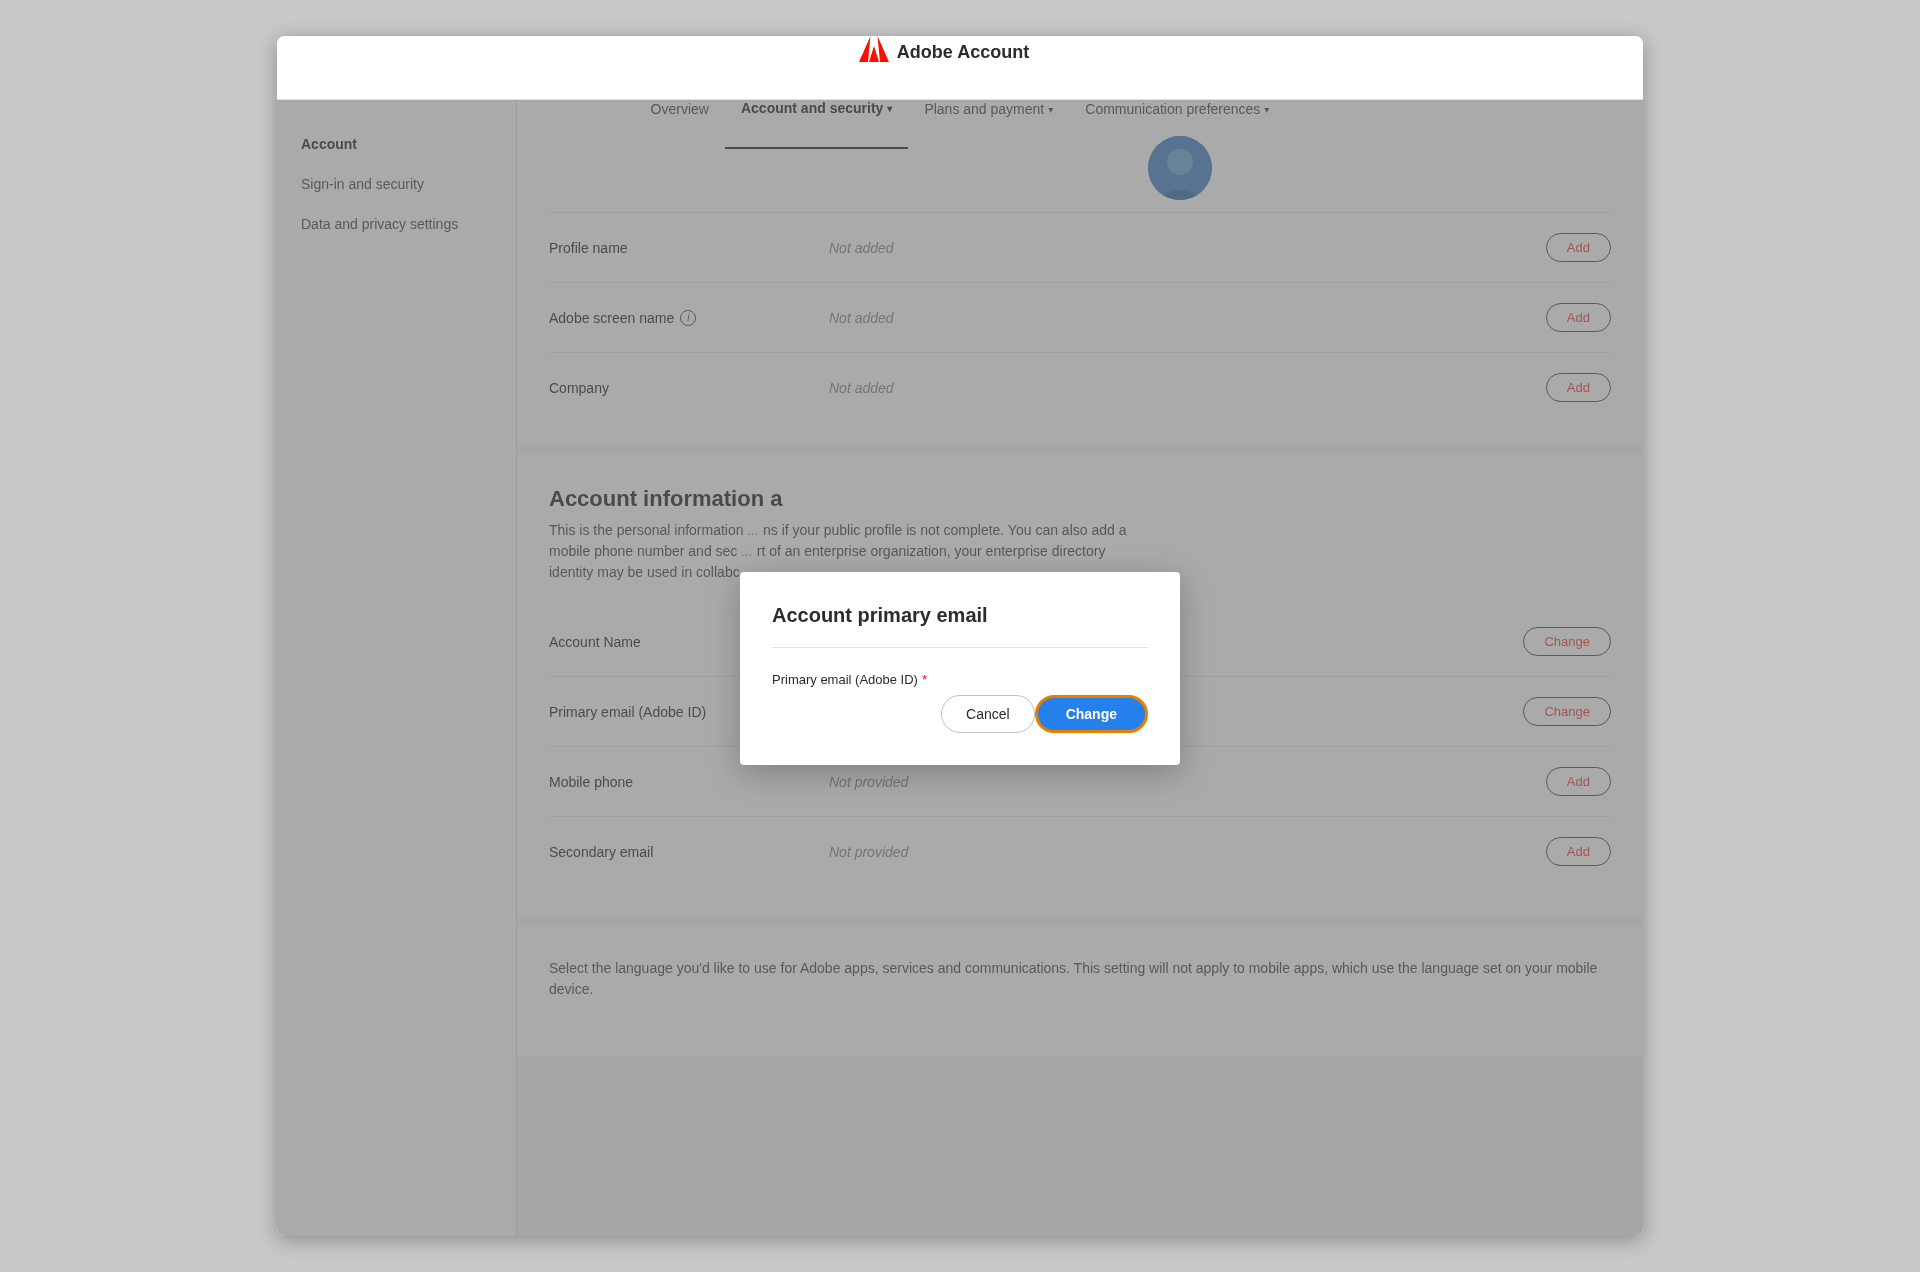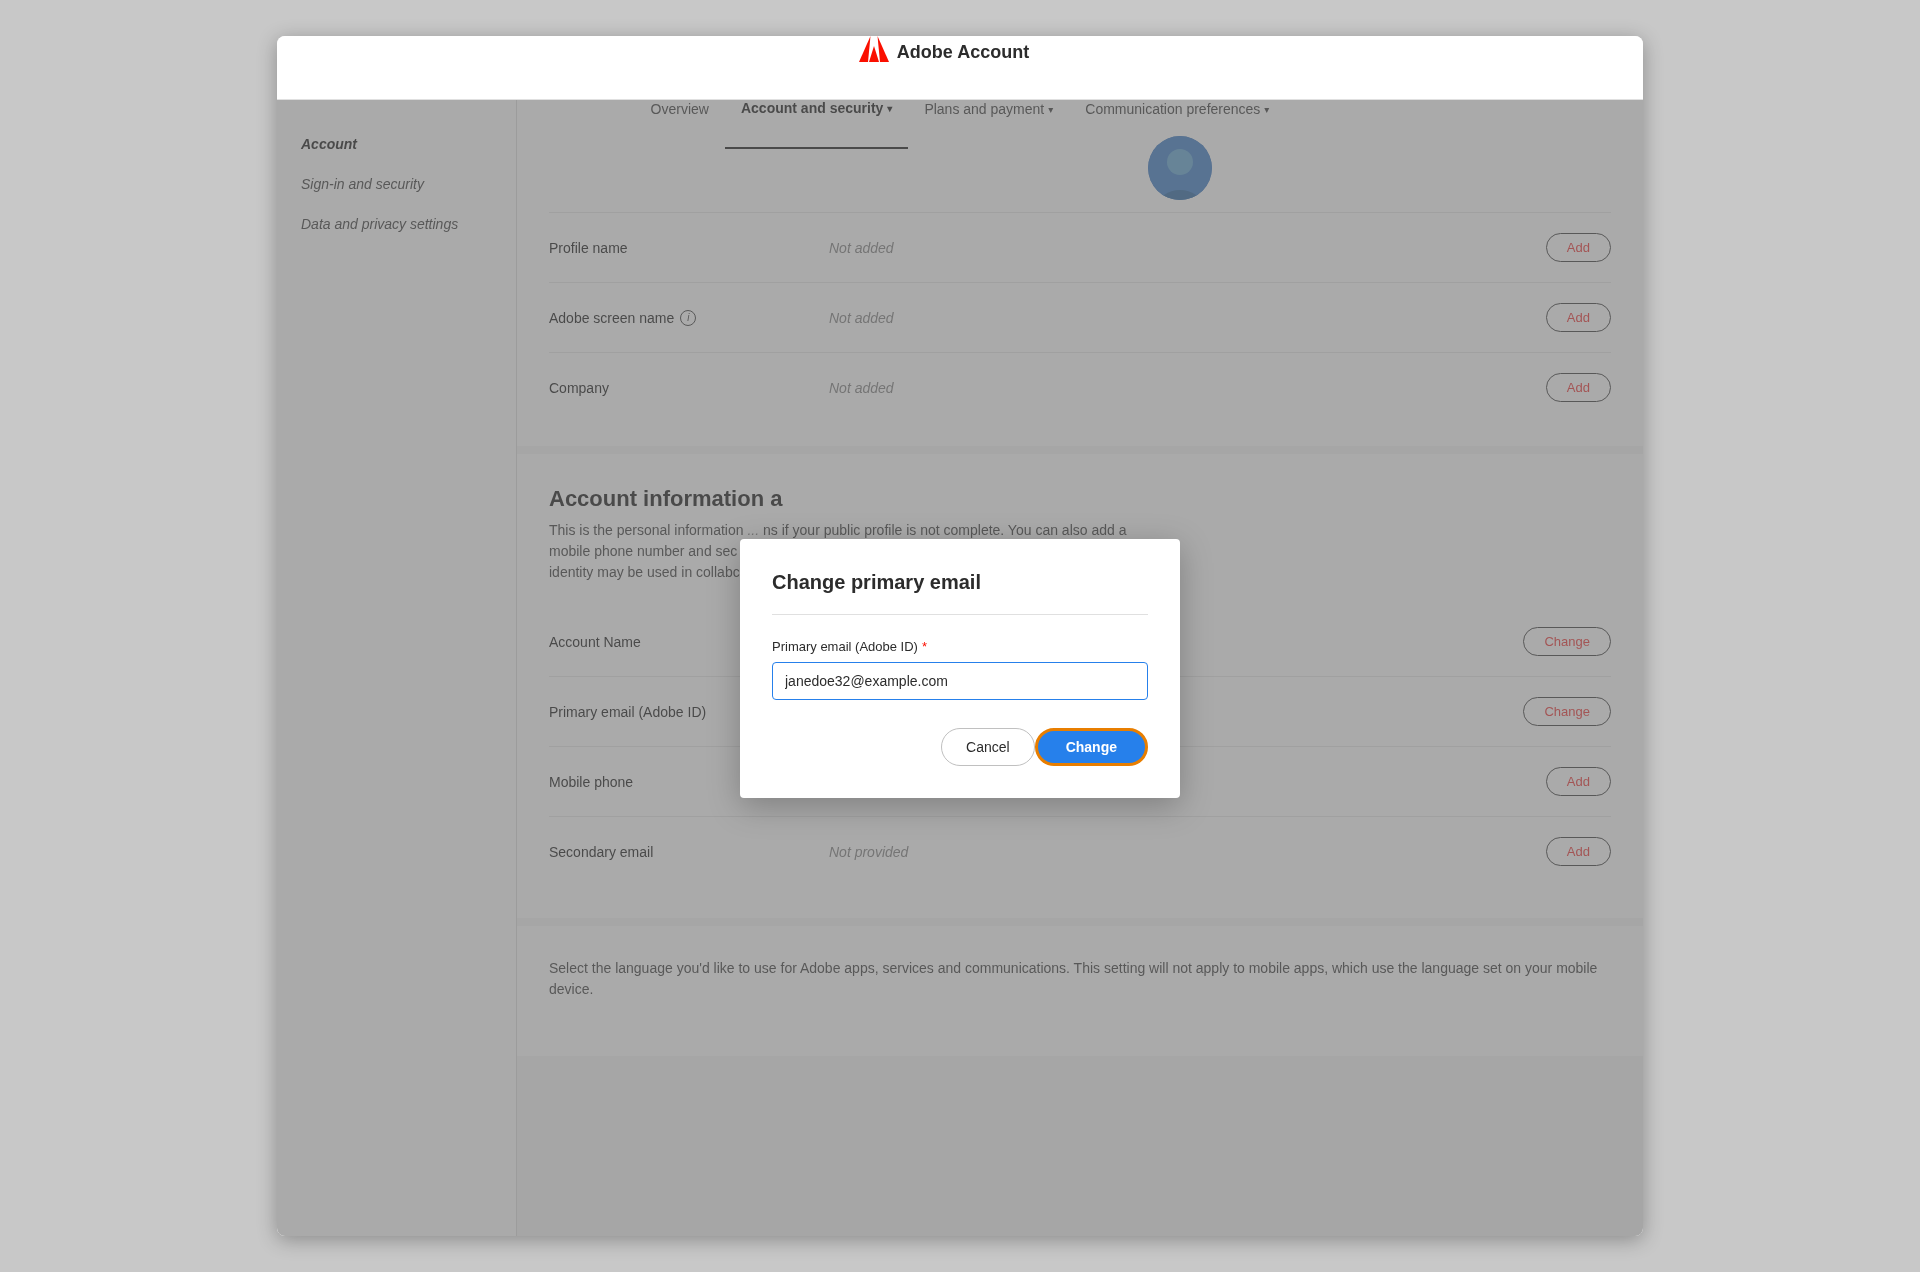--- a/index.html
+++ b/index.html
@@ -105,21 +105,20 @@
       background: white;
       padding: 24px 0;
       border-right: 1px solid #e0e0e0;
       flex-shrink: 0;
     }
     .sidebar-item {
       padding: 12px 24px;
       font-size: 14px;
       color: #4b4b4b;
       cursor: pointer;
-      font-style: italic;
     }
     .sidebar-item.active {
       font-weight: 700;
       color: #2c2c2c;
     }
 
     
     .content {
       flex: 1;
       padding: 0;
@@ -485,27 +484,26 @@
         </div>
       </div>
 
       <div class="pref-lang-section">
         <div class="section-desc">Select the language you'd like to use for Adobe apps, services and communications. This setting will not apply to mobile apps, which use the language set on your mobile device.</div>
       </div>
     </main>
 
     <div class="overlay">
       <div class="modal">
-        <div class="modal-title">Change primary email</div>
+        <div class="modal-title">Account primary email</div>
         <div class="modal-divider"></div>
         <div class="modal-label">
           <span>Primary email (Adobe ID)</span>
           <span class="required">*</span>
         </div>
-        <input type="email" class="modal-input" value="janedoe32@example.com" style="">
         <div class="modal-actions">
           <button class="btn-cancel">
             <span>Cancel</span>
           </button>
           <button class="btn-change">
             <span>Change</span>
           </button>
         </div>
       </div>
     </div>

